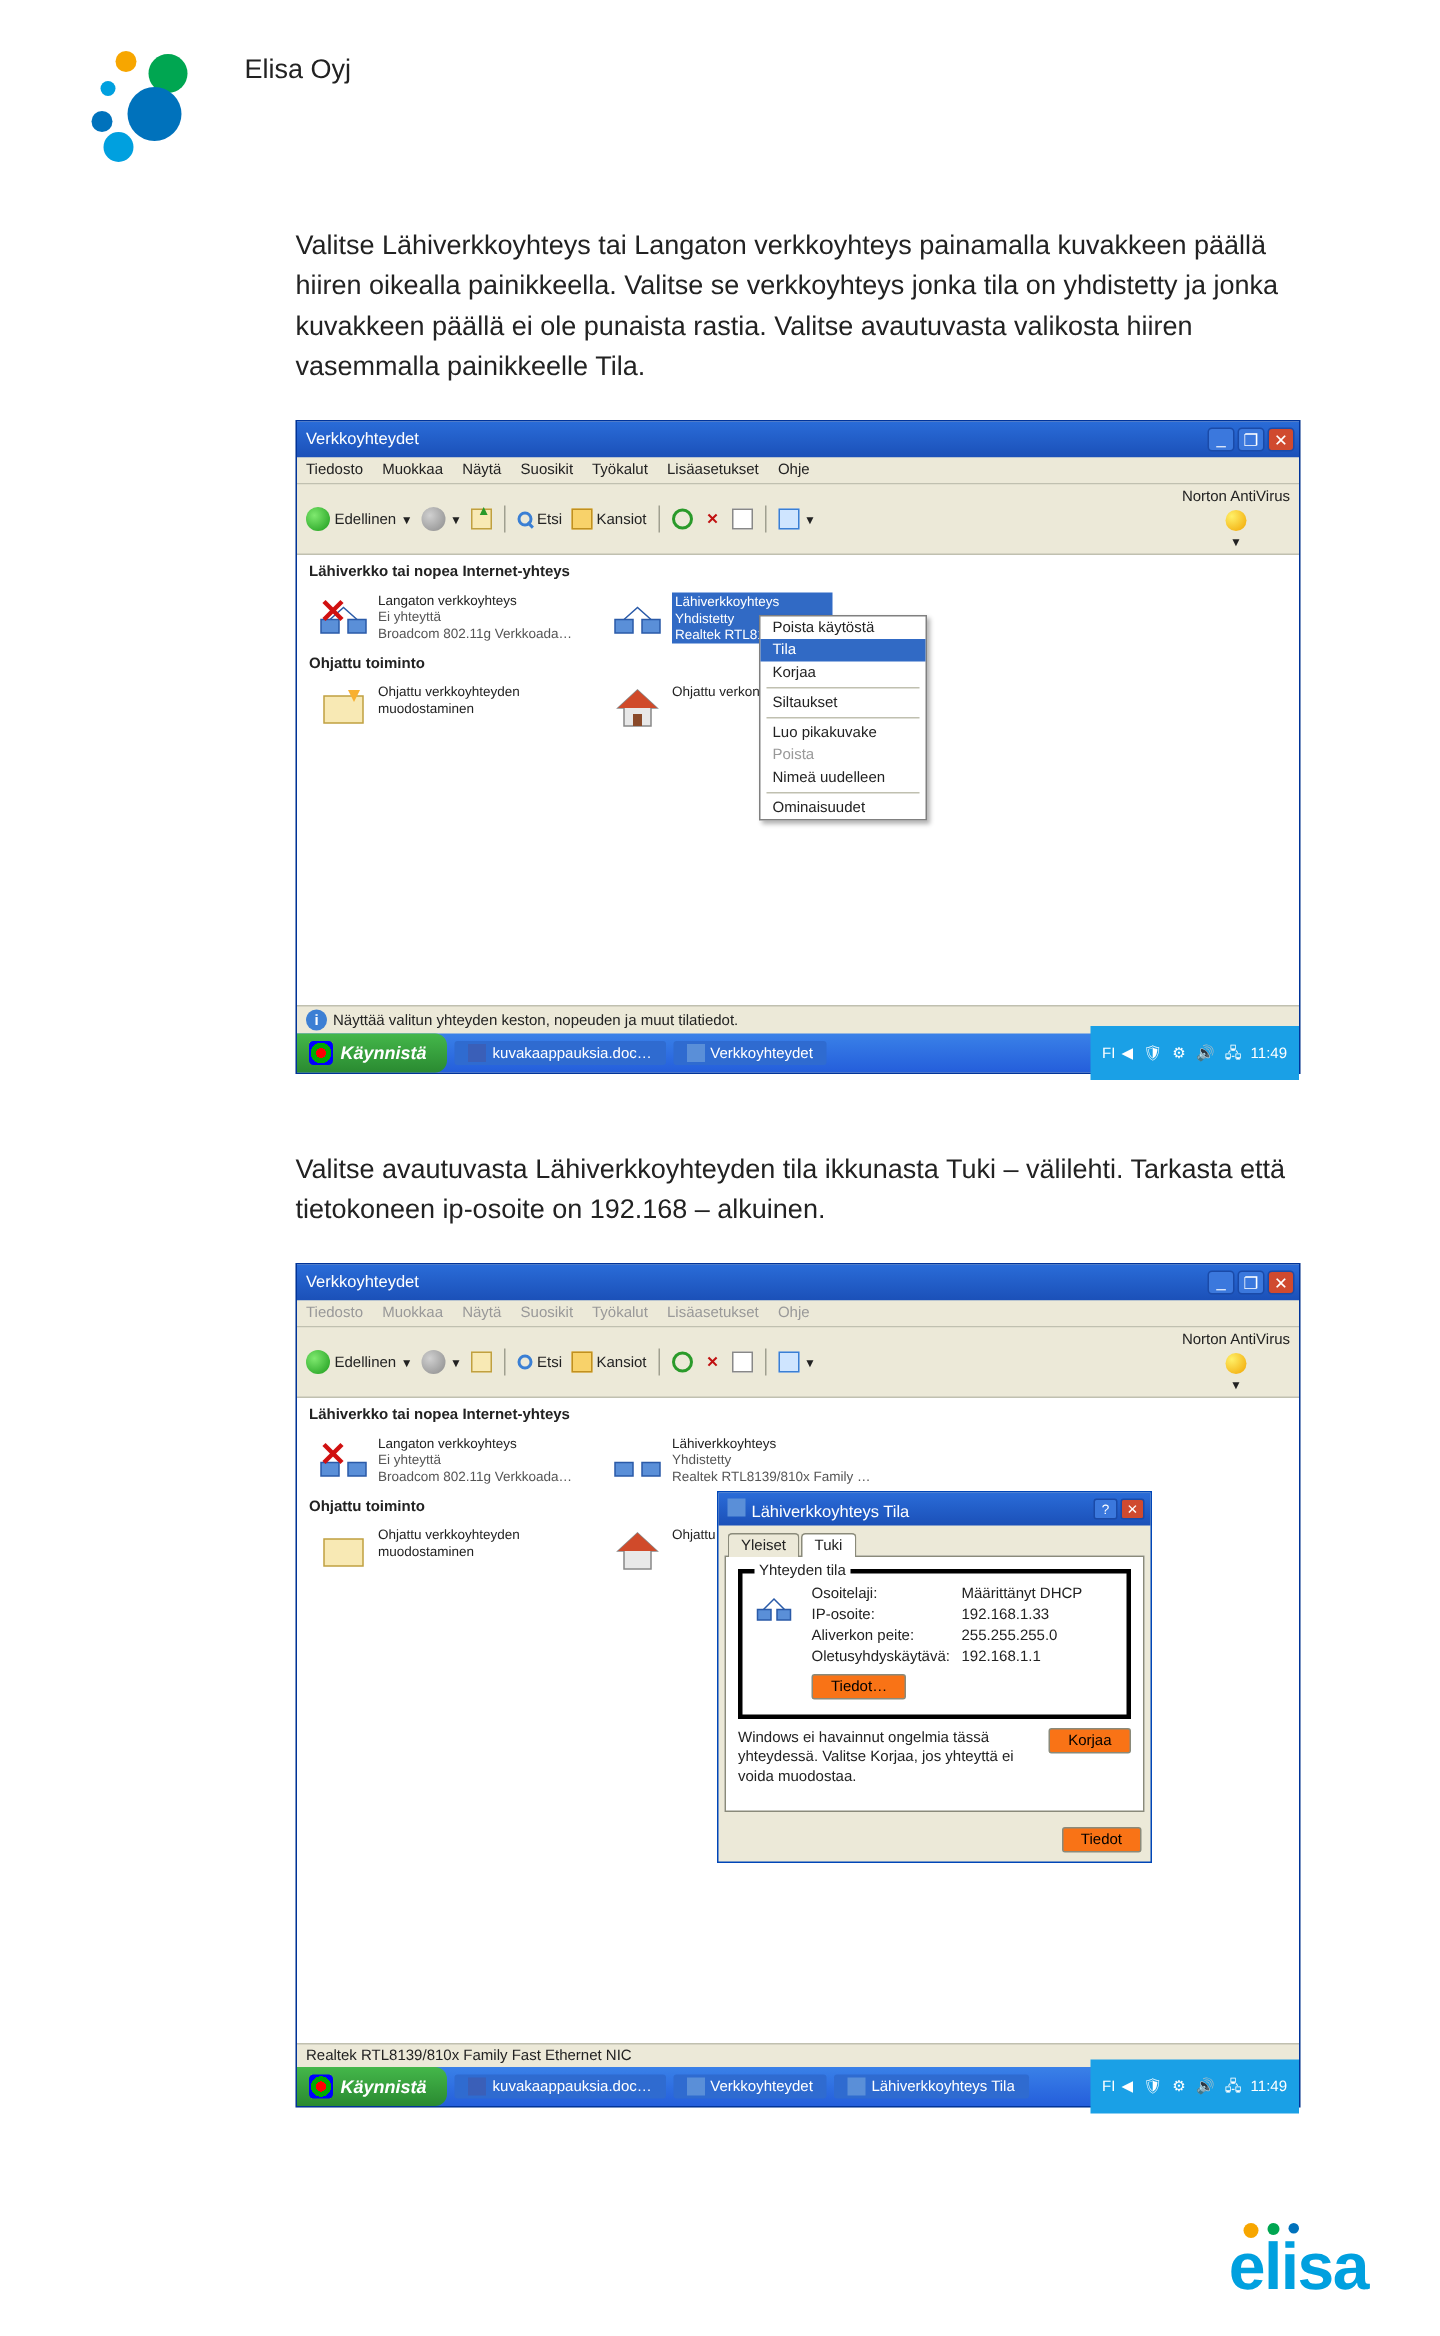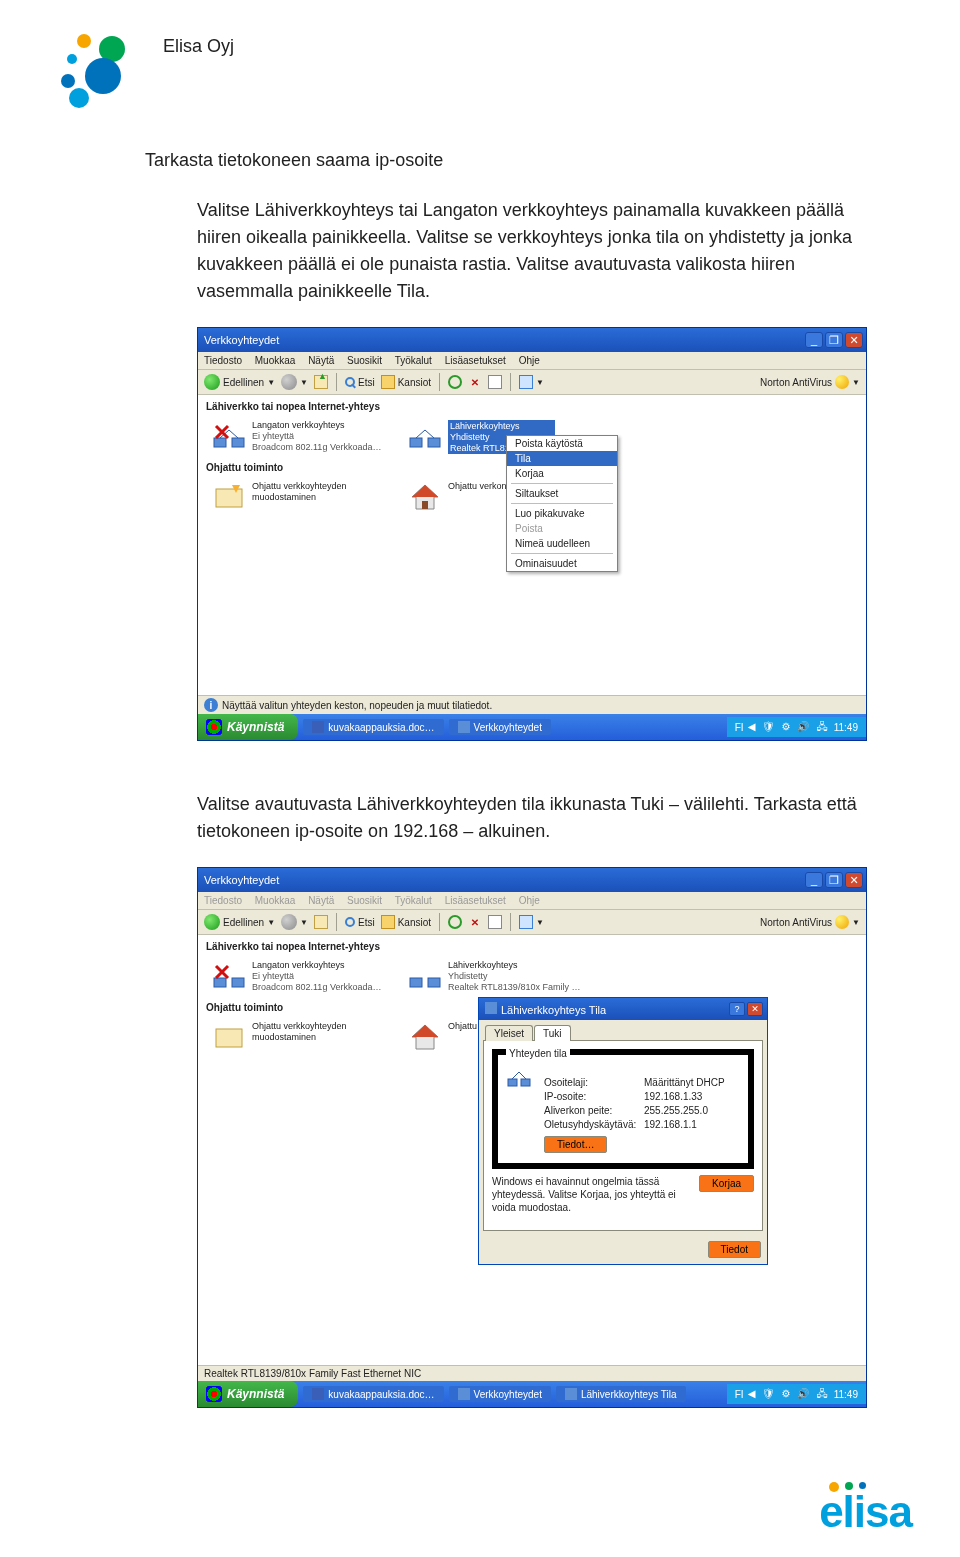--- a/index.html
+++ b/index.html
@@ -19,52 +19,52 @@
   .win-ctrls { display:flex; gap:2px;}
   .win-btn { width:18px; height:16px; background:#3b78dd; border:1px solid #1a4aa8; border-radius:3px; display:flex; align-items:center; justify-content:center; color:#fff;}
   .win-btn.close-x { background:#d04a2f;}
   .menubar { background:#ece9d8; padding:3px 6px; border-bottom:1px solid #c0c0b0; font-size:10px;}
   .menubar span { margin-right:10px; }
   .toolbar { background:#ece9d8; padding:3px 6px; display:flex; align-items:center; gap:6px; border-bottom:1px solid #c0c0b0;}
   .tbtn { display:flex; align-items:center; gap:3px; }
   .tico { width:16px; height:16px; border-radius:50%; display:inline-block;}
   .sep { width:0; height:18px; border-left:1px solid #a0a090; margin:0 2px;}
   .sq { width:14px; height:14px; display:inline-block;}
-  .norton { margin-left:auto; font-size:10px; display:flex; align-items:center; gap:3px;}
+  .norton { margin-left:auto; font-size:10px; display:flex; align-items:center; gap:3px;flex-direction:column;}
   .norton-dot { width:14px; height:14px; border-radius:50%; background:radial-gradient(circle at 30% 30%,#fff068,#f1a400); display:inline-block;}
   .client { background:#fff; min-height:300px; position:relative;}
   .section-h { font-weight:bold; font-size:10px; padding:6px 8px;}
   .icons-row { display:flex; gap:16px; padding:2px 14px; align-items:flex-start;}
   .icon-block { display:flex; gap:6px; align-items:flex-start; width:180px;}
   .big-ico { width:34px; height:34px; flex-shrink:0; position:relative;}
   .ico-label { font-size:9px; line-height:1.2;}
   .ico-label.sel { background:#316ac5; color:#fff; padding:1px 2px;}
   .ctx-menu { position:absolute; top:40px; left:308px; background:#fff; border:1px solid #808080; box-shadow:2px 2px 3px rgba(0,0,0,0.3); width:112px; font-size:10px;}
   .ctx-item { padding:2px 8px; border-bottom:0; }
   .ctx-item.hl { background:#316ac5; color:#fff;}
   .ctx-sep { margin:2px 4px; border-top:1px solid #c0c0b0;}
   .ctx-item.dis { color:#999;}
   .status-bar { background:#ece9d8; border-top:1px solid #c0c0b0; font-size:10px; padding:2px 6px; display:flex; align-items:center; gap:4px;}
   .status-bar .info-ico { width:14px; height:14px; border-radius:50%; background:#3c7fd4; display:inline-flex; align-items:center; justify-content:center; color:#fff; font-weight:bold;}
   .taskbar { height:26px; background:linear-gradient(to bottom,#3a81e8,#245edb); display:flex; align-items:center; color:#fff; font-size:10px;}
   .start { height:26px; background:linear-gradient(to bottom,#44b74a,#2a8a31); padding:0 14px 0 8px; display:flex; align-items:center; gap:5px; font-style:italic; font-weight:bold; font-size:12px; border-radius:0 8px 8px 0;}
   .task-item { background:#2f6bd0; margin-left:5px; padding:2px 9px; border-radius:2px; display:flex; align-items:center; gap:4px;}
-  .tray { margin-left:auto; background:#1aa0e6; padding:10px 8px; height:20px; display:flex; align-items:center; gap:4px;}
+  .tray { margin-left:auto; background:#1aa0e6; padding:10px 8px; height:36px; display:flex; align-items:center; gap:4px;}
   
   .win2 .client { min-height:430px;}
   .dlg { position:absolute; top:62px; left:280px; width:290px; background:#ece9d8; border:1px solid #0046b8; font-size:10px;}
   .dlg-title { height:22px; background:linear-gradient(to bottom,#2a6cd8,#1b50b8); color:#fff; padding:0 4px 0 6px; display:flex; align-items:center; justify-content:space-between; font-size:11px;}
   .dlg-ctrls { display:flex; gap:2px;}
   .dlg-btn { width:16px; height:14px; background:#3b78dd; border:1px solid #1a4aa8; border-radius:2px; display:flex; align-items:center; justify-content:center; color:#fff; font-size:9px;}
   .dlg-btn.close-x { background:#d04a2f;}
   .tabs { display:flex; padding:4px 4px 0 6px; gap:1px;}
   .tab { border:1px solid #8a8a7a; border-bottom:0; padding:2px 8px; background:#ece9d8; border-radius:3px 3px 0 0; position:relative; top:1px;}
   .tab.active { background:#fff; z-index:2;}
   .tab-body { margin:0 4px 4px 4px; border:1px solid #8a8a7a; background:#fff; padding:8px;}
-  .grp { border:6px solid #000000; padding:22px 8px 10px 8px; position:relative; margin-bottom:6px;}
+  .grp { border:3px solid #000000; padding:8px 8px 10px 8px; position:relative; margin-bottom:6px;}
   .grp .legend { position:absolute; top:-7px; left:8px; background:#fff; padding:0 3px; font-size:10px;}
   .pair { display:flex; margin-left:38px; margin-bottom:3px;}
   .pair .lbl { width:100px;}
   .pair .val { }
   .grp-ico { position:absolute; left:8px; top:10px; width:26px; height:26px;}
   .btn { border:1px solid #8a8a7a; background:#f97316; padding:2px 12px; font-size:10px; border-radius:2px;}
   .dlg-msg { margin:6px 0 8px 0; line-height:1.3; display:flex; gap:12px; align-items:flex-start;}
   .dlg-bottom { display:flex; justify-content:flex-end; padding:6px;}
   .footer-logo { position:absolute; right:48px; bottom:20px; font-size:44px; font-weight:bold; color:#00a0df; font-family: Arial, sans-serif; letter-spacing:-1px;}
   .footer-logo .e-dot { position:absolute; width:10px; height:10px; border-radius:50%; top:-5px;}
@@ -82,21 +82,20 @@
       <span class="dot" style="width:36px;height:36px;background:#0072bc;left:30px;top:28px;"></span>
       <span class="dot" style="width:14px;height:14px;background:#0072bc;left:6px;top:44px;"></span>
       <span class="dot" style="width:20px;height:20px;background:#00a0df;left:14px;top:58px;"></span>
     </div>
     <div class="header-text">
       <div class="company">Elisa Oyj</div>
     </div>
   </div>
 
   <div class="content">
-    <div class="h2">Tarkasta tietokoneen saama ip-osoite</div>
     <div class="body-text">Valitse Lähiverkkoyhteys tai Langaton verkkoyhteys painamalla kuvakkeen päällä hiiren oikealla painikkeella. Valitse se verkkoyhteys jonka tila on yhdistetty ja jonka kuvakkeen päällä ei ole punaista rastia. Valitse avautuvasta valikosta hiiren vasemmalla painikkeelle Tila.</div>
 
     <div class="win" style="width:670px;">
       <div class="win-title">
         <span>Verkkoyhteydet</span>
         <div class="win-ctrls">
           <div class="win-btn">_</div>
           <div class="win-btn">❐</div>
           <div class="win-btn close-x">✕</div>
         </div>

